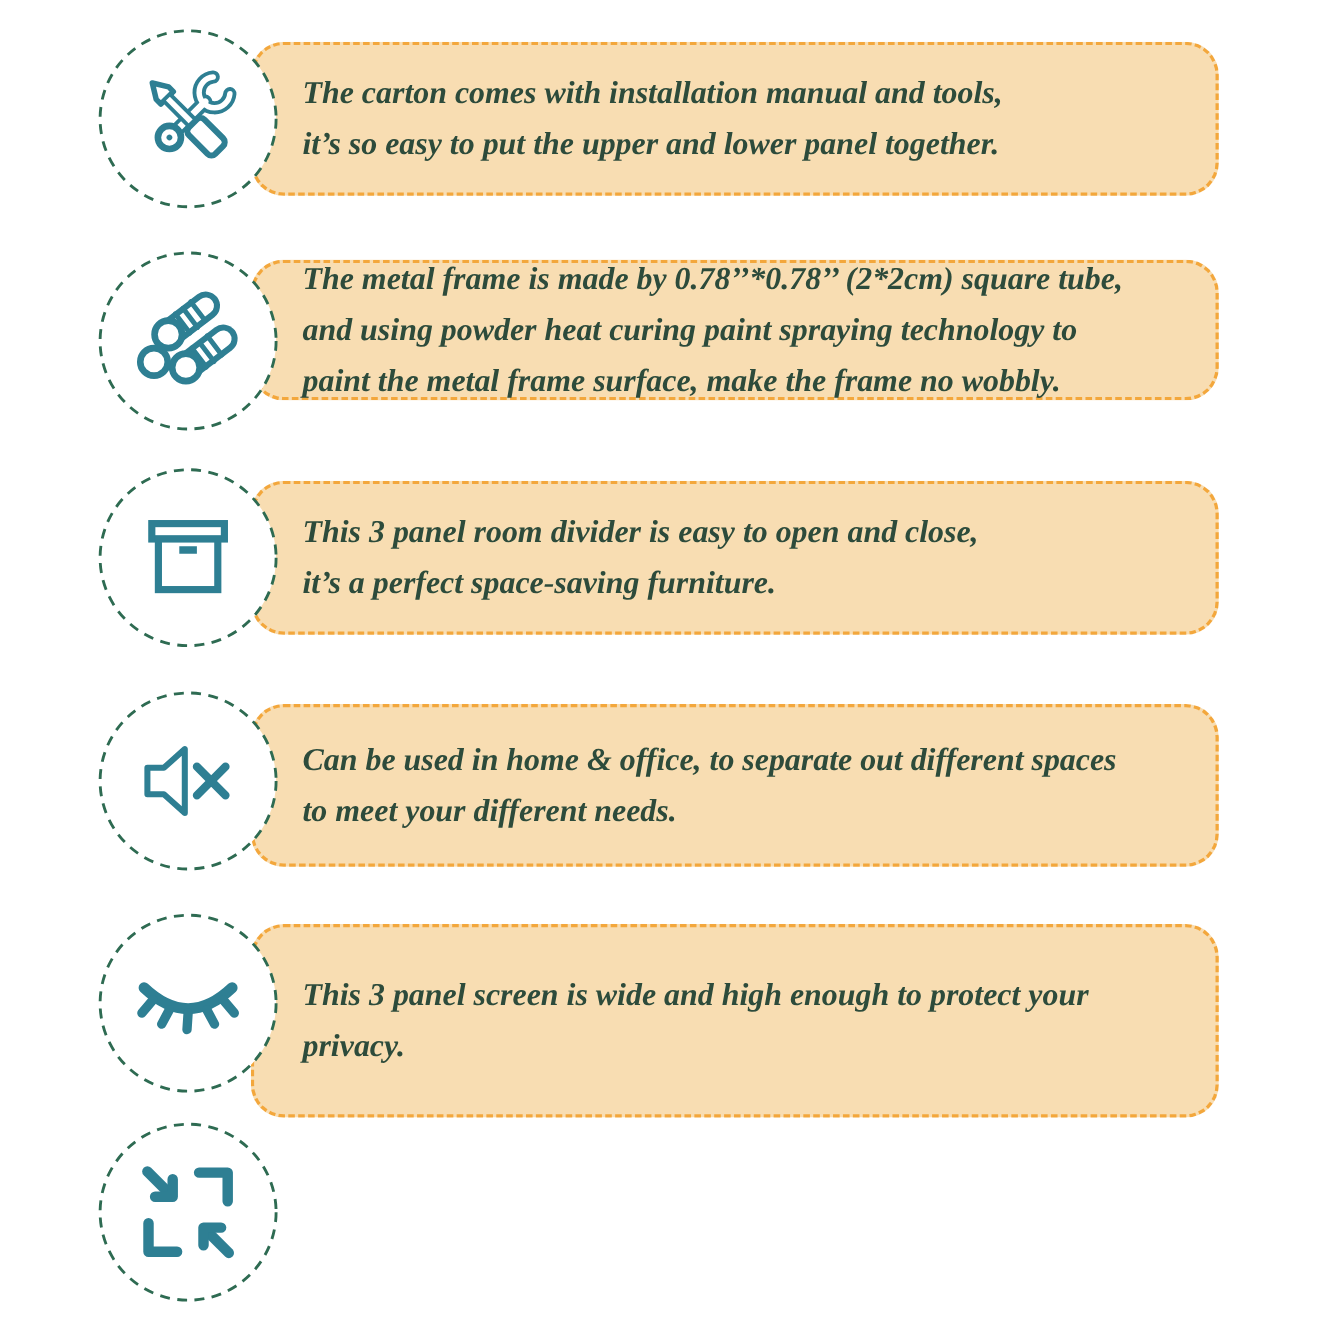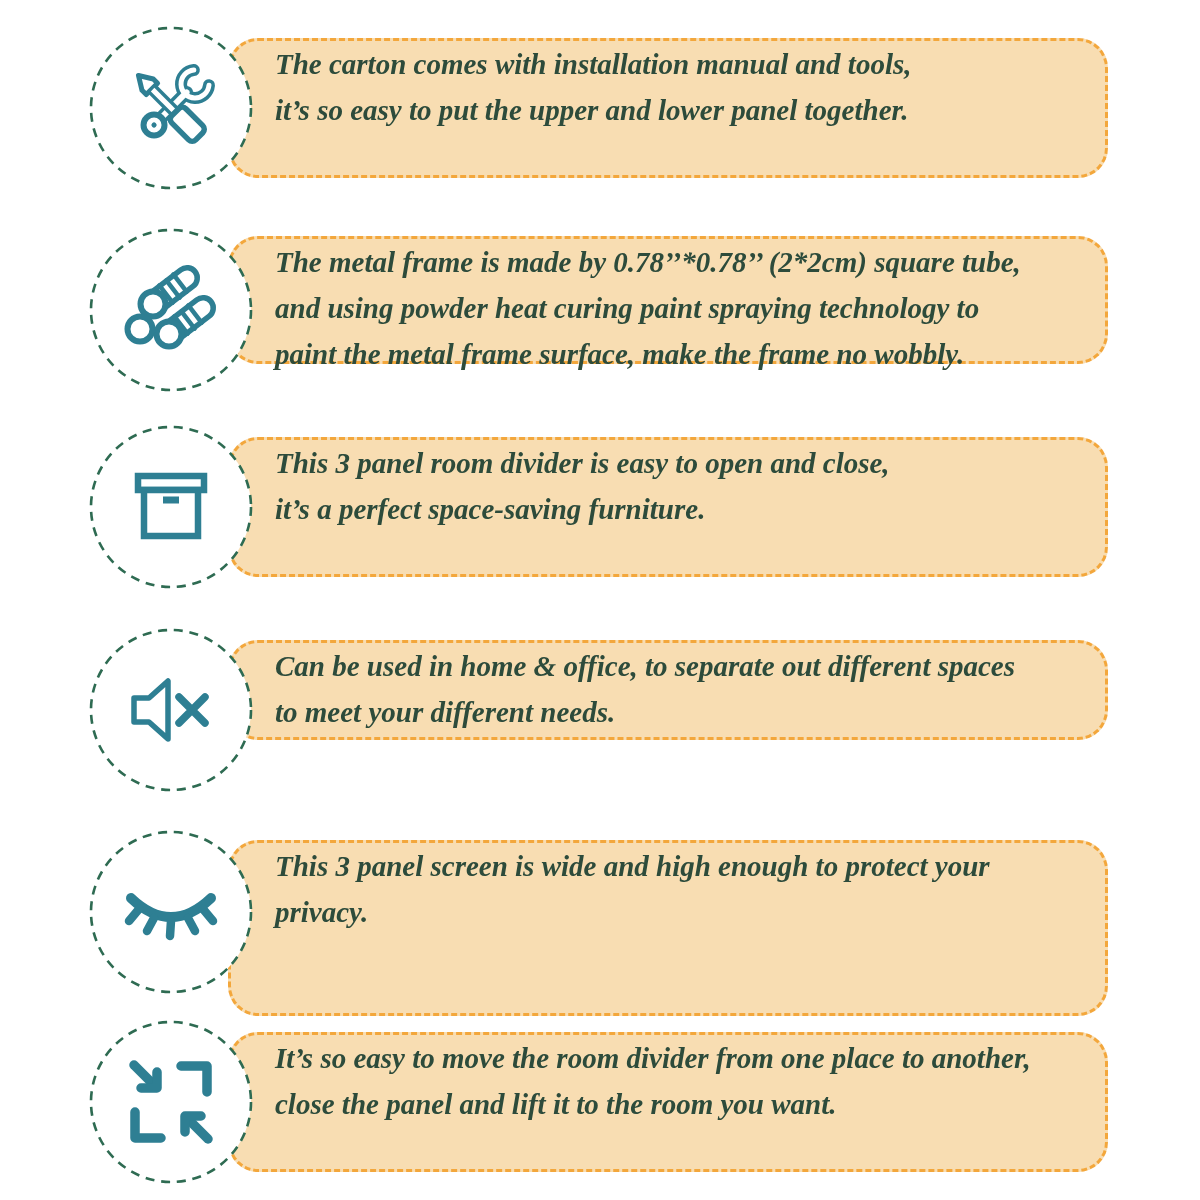--- a/index.html
+++ b/index.html
@@ -13,21 +13,21 @@
   .row { position: absolute; left: 0; width: 1200px; }
   .pill {
     position: absolute;
     left: 228px;
     width: 880px;
     box-sizing: border-box;
     background: #f8ddb2;
     border: 3px dashed #f3a73c;
     border-radius: 30px;
     display: flex;
-    align-items: flex-start;
+    align-items: center;
     z-index: 1;
   }
   .pill-text {
     padding: 0 8px 0 44px;
     font-size: 29px;
     line-height: 46px;
     font-weight: bold;
     font-style: italic;
     color: #2d4b3b;
     white-space: pre-line;
@@ -119,21 +119,21 @@
       <g transform="translate(33,33)" stroke="#2e7f93" fill="#ffffff">
         <rect x="17" y="19" width="66" height="14" stroke-width="6.5"></rect>
         <rect x="23" y="33" width="54" height="46" stroke-width="6.5"></rect>
         <path d="M42 43 L58 43" stroke-width="7" fill="none"></path>
       </g>
     </svg>
   </div>
 </div>
 
 <div class="row" style="top:640px;height:140px">
-  <div class="pill" style="height:100px">
+  <div class="pill" style="height:148px">
     <div class="pill-text">Can be used in home &amp; office, to separate out different spaces
 to meet your different needs.</div>
   </div>
   <div class="badge" style="top:-13px">
     <svg width="166" height="166" viewBox="0 0 166 166">
       <circle cx="83" cy="83" r="80" fill="#ffffff" stroke="#2e6b52" stroke-width="2.6" stroke-dasharray="9 6.8"></circle>
       <g transform="translate(33,33)" stroke="#2e7f93" fill="none" stroke-linejoin="round" stroke-linecap="round">
         <path d="M13 38 H28 L47 21 V79 L28 62 H13 Z" stroke-width="5.5" fill="#ffffff"></path>
         <path d="M58 37 L84 63 M84 37 L58 63" stroke-width="7.5"></path>
       </g>
@@ -155,24 +155,20 @@
         <path d="M33 56 L26 69" stroke-width="8.5"></path>
         <path d="M50 59 L49 74" stroke-width="8.5"></path>
         <path d="M67 56 L74 69" stroke-width="8.5"></path>
         <path d="M82 47 L92 59" stroke-width="8.5"></path>
       </g>
     </svg>
   </div>
 </div>
 
 <div class="row" style="top:1032px;height:140px">
-  <div class="pill" style="height:140px">
-    <div class="pill-text">It’s so easy to move the room divider from one place to another,
-close the panel and lift it to the room you want.</div>
-  </div>
   <div class="badge" style="top:-13px">
     <svg width="166" height="166" viewBox="0 0 166 166">
       <circle cx="83" cy="83" r="80" fill="#ffffff" stroke="#2e6b52" stroke-width="2.6" stroke-dasharray="9 6.8"></circle>
       <g transform="translate(33,33)" stroke="#2e7f93" fill="none" stroke-linecap="round" stroke-linejoin="round">
         <path d="M13 13 L35 35" stroke-width="9.5"></path>
         <path d="M36 20 V36 H20" stroke-width="9.5"></path>
         <path d="M60 14 H86 V40" stroke-width="9.5"></path>
         <path d="M14 60 V86 H40" stroke-width="9.5"></path>
         <path d="M65 65 L87 87" stroke-width="9.5"></path>
         <path d="M64 80 V64 H80" stroke-width="9.5"></path>

